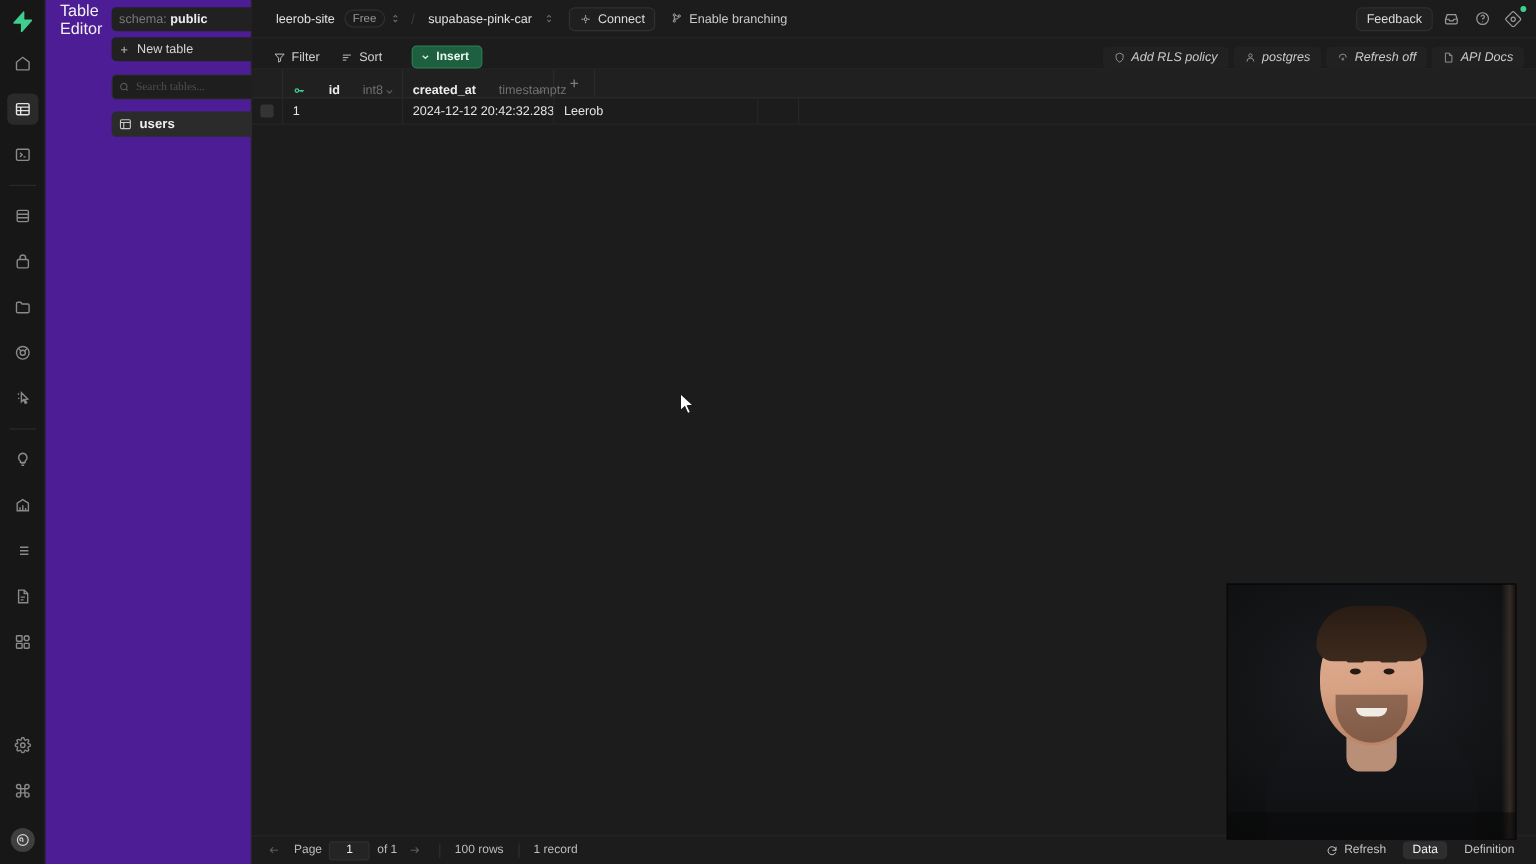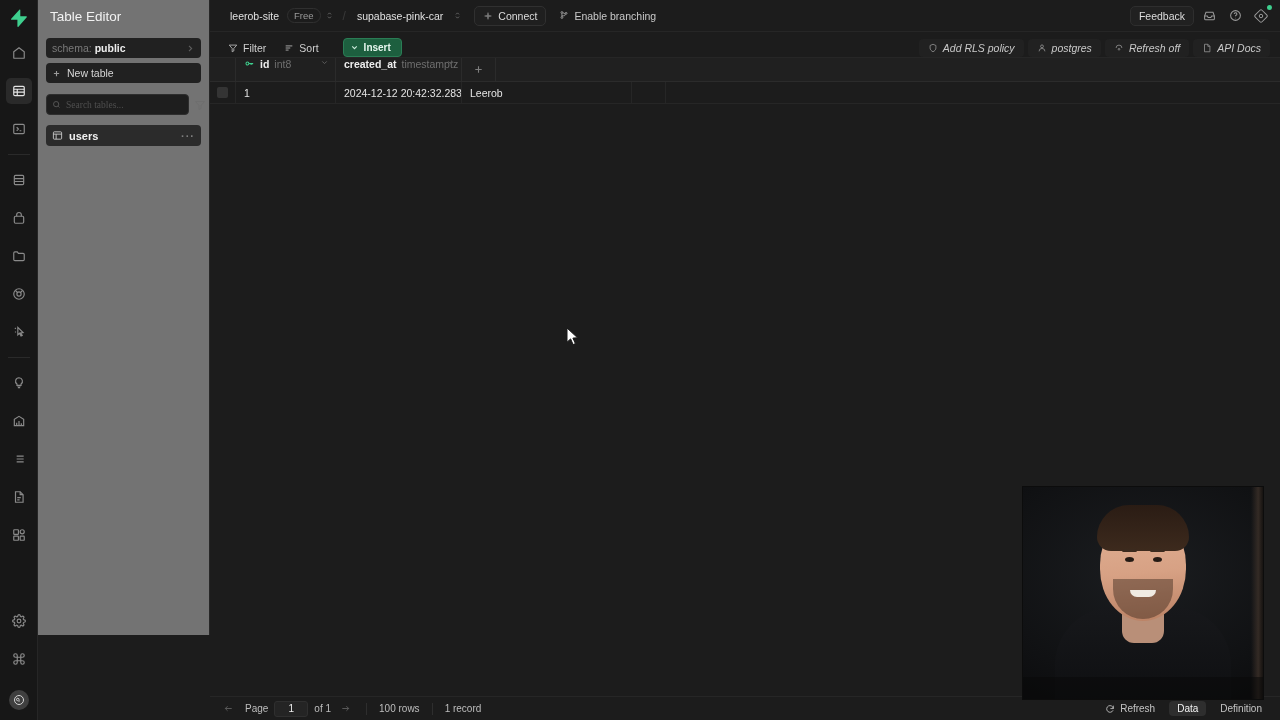--- a/index.html
+++ b/index.html
@@ -36,23 +36,23 @@
   .avatar-badge {
     width:20px; height:20px; border-radius:50%;
     background:#3f3f3f; color:#d4d4d4;
     display:flex; align-items:center; justify-content:center;
     margin-top:12px; cursor:pointer;
   }
   svg { display:block; }
 
   
   .panel {
-    width:172px; flex:0 0 172px; height:635px;
-    background:#737373; border-right:1px solid #262626;
-    display:flex; flex-direction:column;
+    width:172px; flex:0 0 172px; height:720px;
+    background:#4c1d95; border-right:1px solid #262626;
+    display:flex; flex-direction:row;
   }
   .panel-title {
     height:32px; display:flex; align-items:center;
     padding-left:12px; font-size:13.5px; color:#f2f2f2; font-weight:400;
   }
   .panel-body { padding:6px 8px 0 8px; }
   .schema-row {
     height:20px; display:flex; align-items:center; justify-content:space-between;
     padding:0 6px; border-radius:4px; background:#212121;
     font-size:10.5px; cursor:pointer; margin-bottom:5px;
@@ -151,21 +151,21 @@
     padding:3px 9px; border-radius:4px; cursor:pointer; background:#212121;
   }
 
   
   .gridwrap { flex:1; position:relative; overflow:hidden; }
   .grid-head {
     display:flex; height:24px; border-bottom:1px solid #2b2b2b;
     background:#202020; font-size:10.5px;
   }
   .gh {
-    display:flex; align-items:flex-start; gap:5px;
+    display:flex; align-items:flex-end; gap:19px;
     border-right:1px solid #2b2b2b; padding:0 8px; position:relative;
     cursor:pointer;
   }
   .gh .cname { color:#ededed; font-weight:700; }
   .gh .ctype { color:#6f6f6f; font-weight:400; }
   .gh .cchev { position:absolute; right:6px; color:#5e5e5e; }
   .c-check { width:26px; flex:0 0 26px; border-right:1px solid #2b2b2b; }
   .c-id    { width:100px; flex:0 0 100px; }
   .c-date  { width:126px; flex:0 0 126px; }
   .c-name  { width:170px; flex:0 0 170px; }

